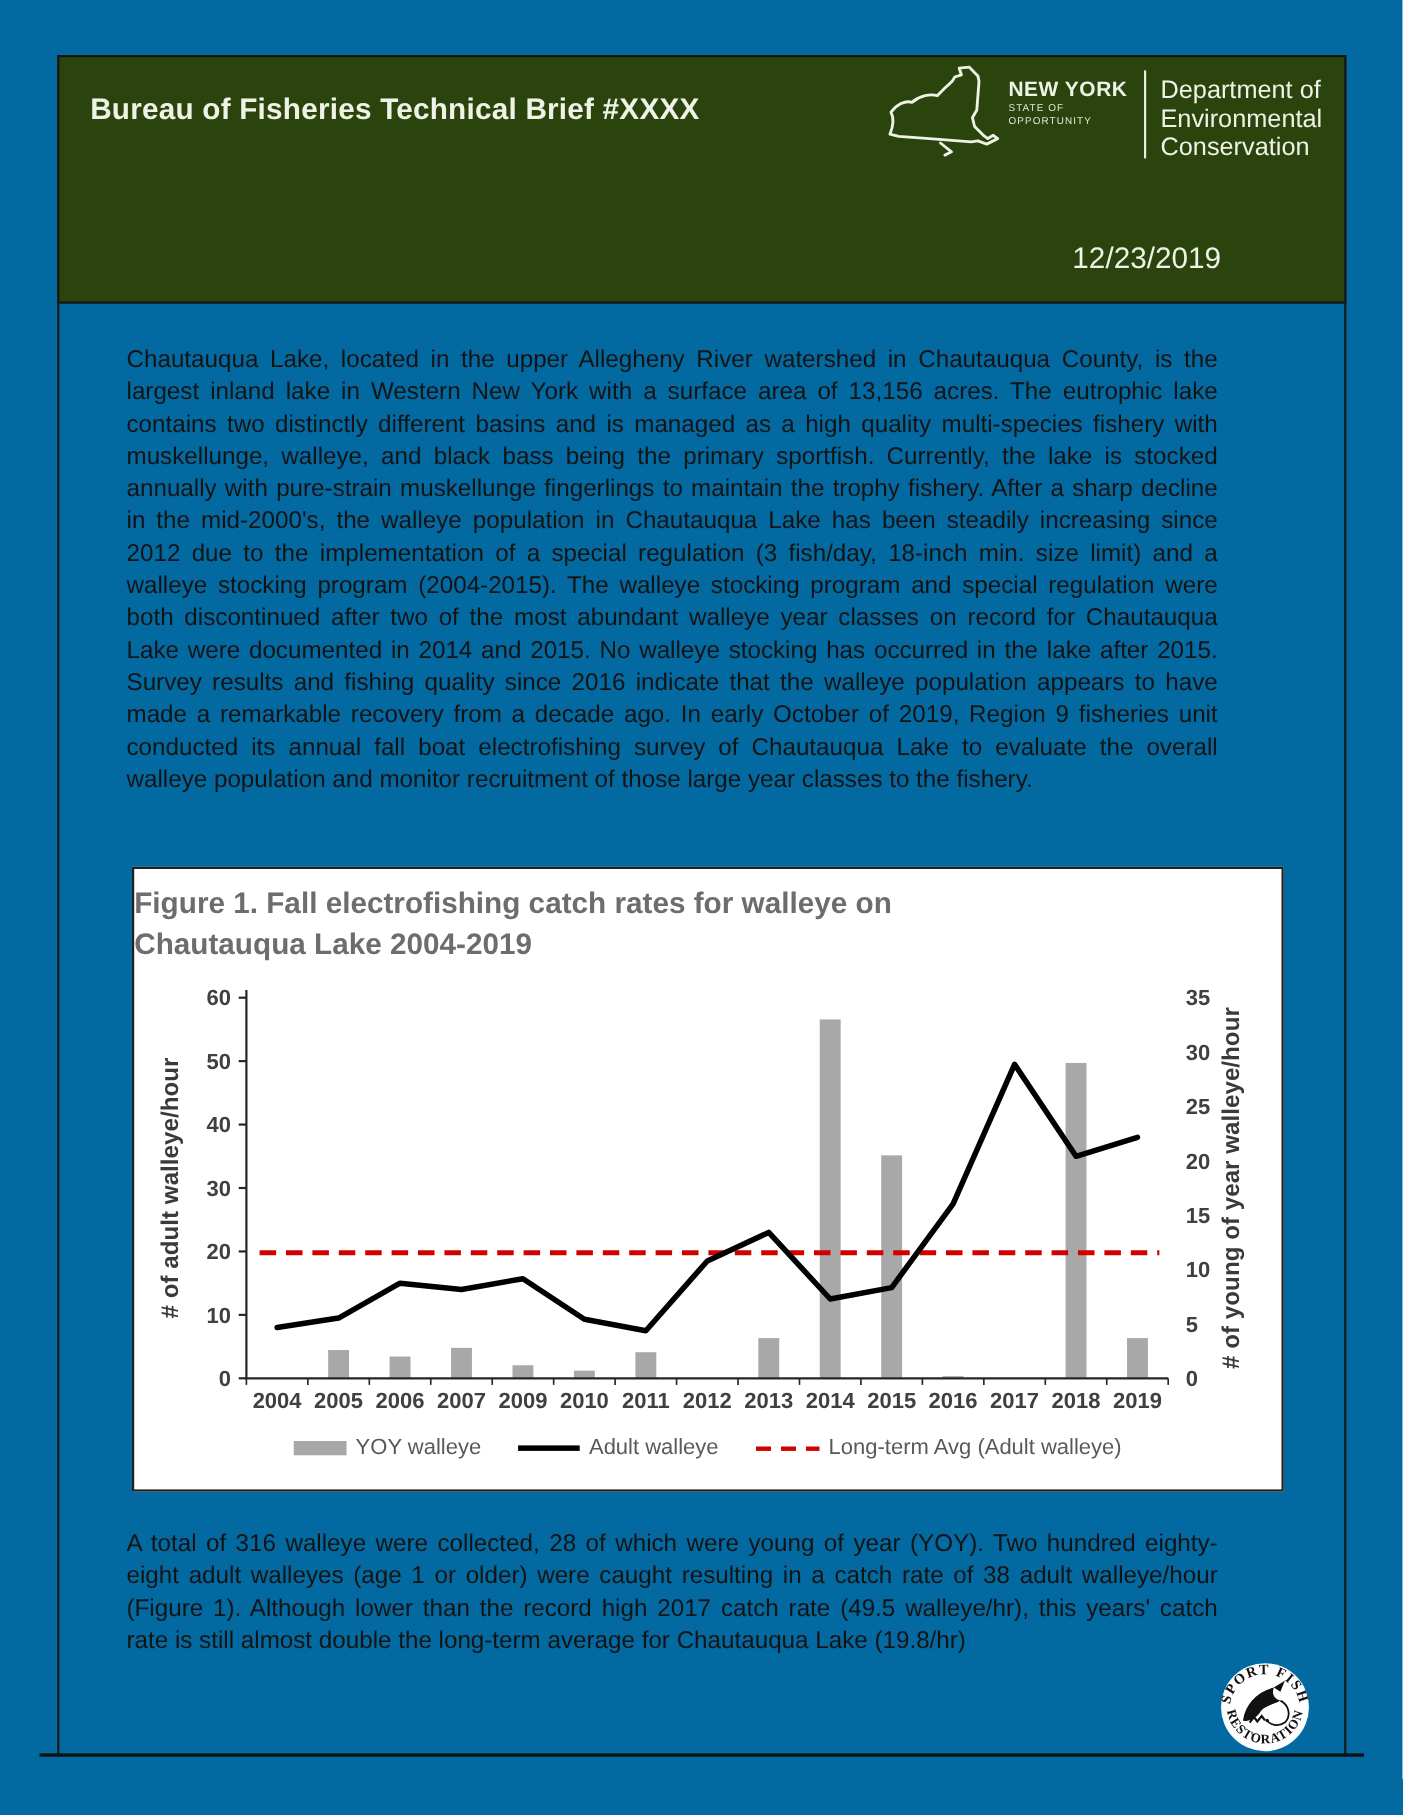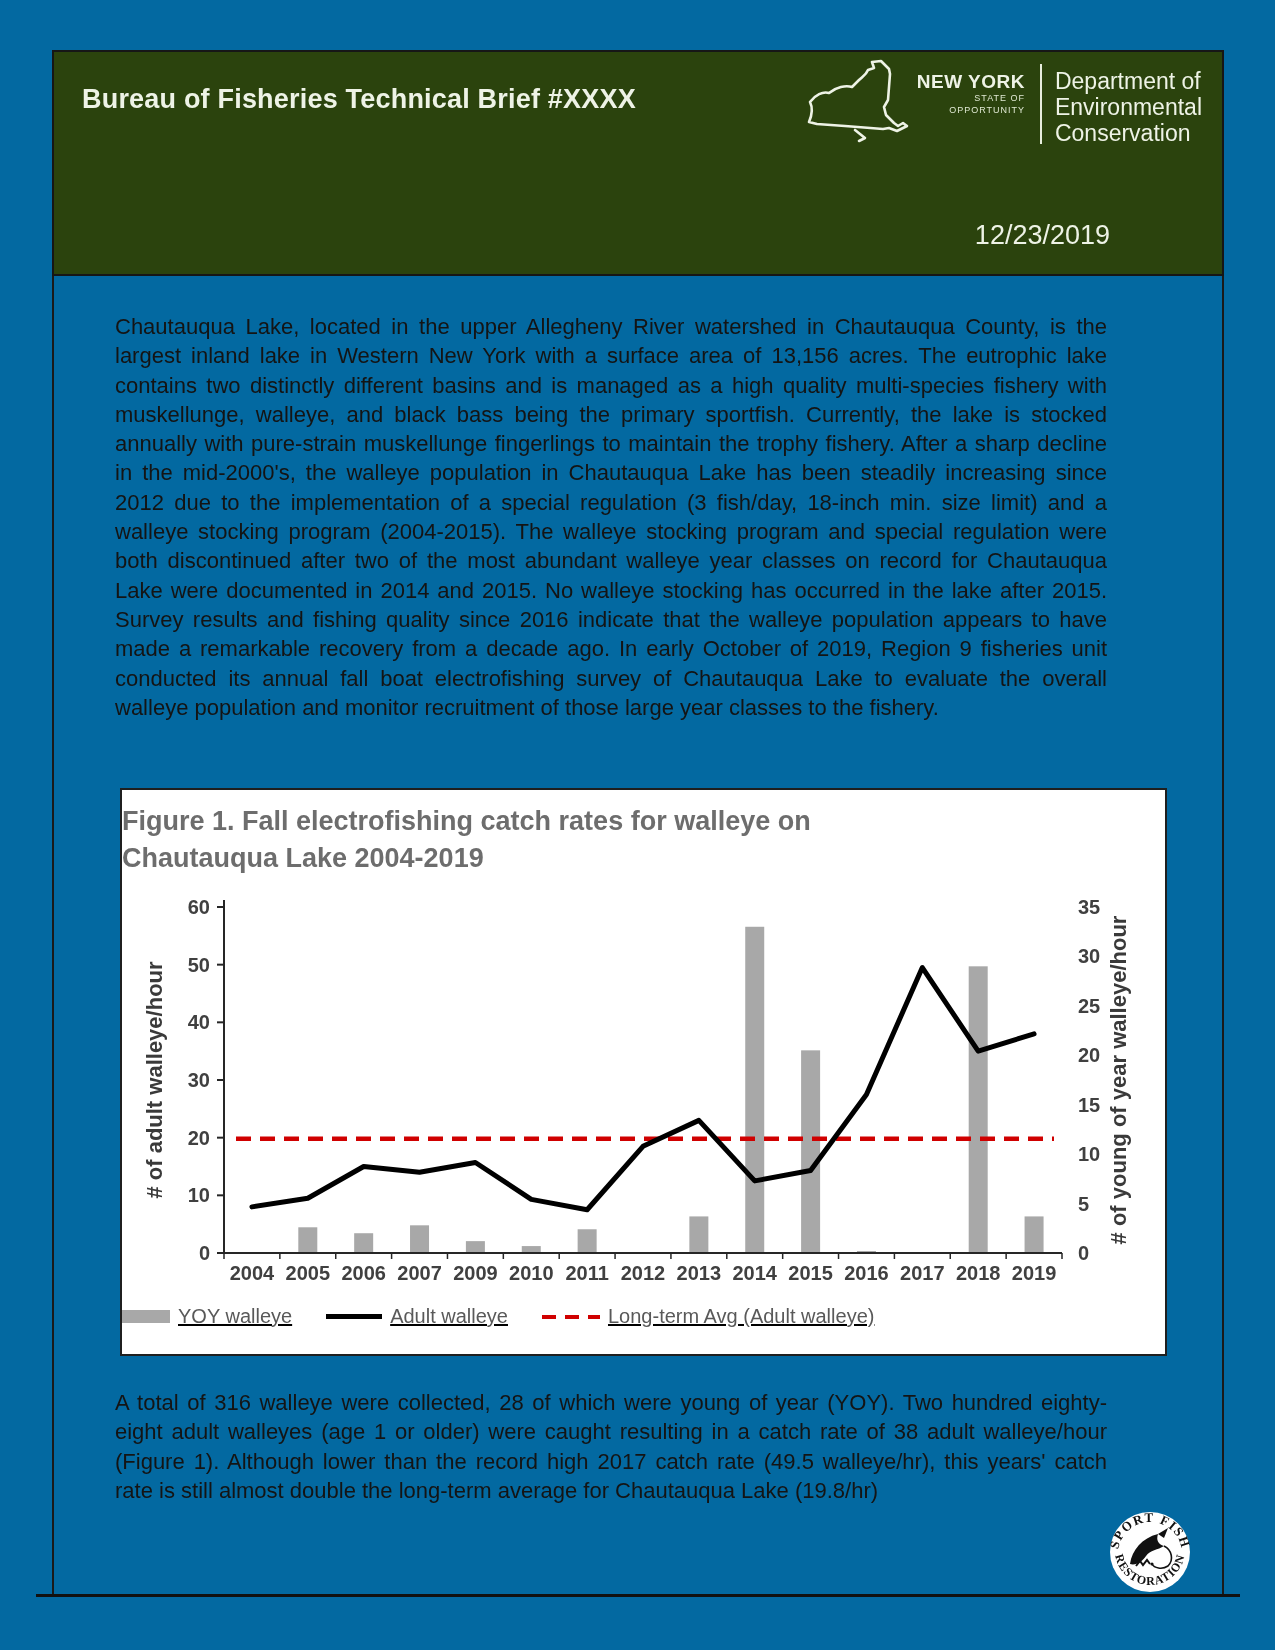--- a/index.html
+++ b/index.html
@@ -9,41 +9,41 @@
   
   #masthead{position:absolute;left:52px;top:50px;width:1172px;height:226px;
     background:#2b430d;border:2px solid #161616;box-sizing:border-box;color:#eef3e6;}
   .mh-brief{position:absolute;left:28px;top:32px;font-size:27px;font-weight:bold;letter-spacing:.2px;}
   .mh-title{position:absolute;left:28px;top:94px;font-size:30px;font-weight:bold;letter-spacing:.2px;}
   .mh-author{position:absolute;left:28px;top:168px;font-size:27px;font-weight:bold;}
   .mh-date{position:absolute;right:112px;top:168px;font-size:27px;font-weight:normal;}
   .logo-group{position:absolute;right:20px;top:6px;display:flex;align-items:flex-start;}
   .ny-wordmark{padding-top:14px;line-height:1;}
   .ny-name{font-size:19px;font-weight:bold;letter-spacing:.5px;}
-  .ny-tag{font-size:9px;letter-spacing:1px;margin-top:3px;color:#dfe8d2;text-align:right;}
+  .ny-tag{font-size:9px;letter-spacing:1px;margin-top:3px;color:#dfe8d2;}
   .logo-divider{width:2px;height:80px;background:#e7eedd;margin:6px 13px 0 15px;}
   .dept-col{padding-top:10px;font-size:23px;font-weight:normal;line-height:26px;}
 
   
   #content-frame{position:absolute;left:52px;top:276px;width:1172px;height:1319px;
     border-left:2px solid #1a1a1a;border-right:2px solid #1a1a1a;box-sizing:border-box;}
   .bodytext{position:absolute;font-size:22px;line-height:29.3px;text-align:justify;
     color:#141414;letter-spacing:0px;}
   #intro-par{left:115px;top:312px;width:992px;}
   #results-par{left:115px;top:1388px;width:992px;}
 
   
   #figure-box{position:absolute;left:120px;top:788px;width:1047px;height:568px;
     border:2px solid #1f1f1f;box-sizing:border-box;background:#fff;}
   #fig-title{margin-top:13px;font-size:27px;font-weight:bold;
     color:#6d6d6d;line-height:37px;}
   #chart-svg{display:block;margin:2px auto 0 auto;overflow:visible;}
   .tick-label{font-size:20px;font-weight:bold;fill:#404040;font-family:"Liberation Sans",sans-serif;}
   .axis-title{font-size:22px;font-weight:bold;fill:#3a3a3a;font-family:"Liberation Sans",sans-serif;}
-  #legend{display:flex;align-items:center;gap:34px;margin-top:6px;text-decoration:underline;}
+  #legend{display:flex;justify-content:center;align-items:center;gap:34px;margin-top:6px;}
   .legend-item{display:flex;align-items:center;gap:8px;font-size:20px;color:#595959;}
   .sw-bar{width:48px;height:13px;background:#a8a8a8;}
   .sw-line{width:56px;height:5px;background:#000;}
   .sw-dash{width:58px;height:4px;
     background:repeating-linear-gradient(90deg,#d00000 0 14px,transparent 14px 23px);}
 
   
   #bottom-rule{position:absolute;left:36px;top:1594px;width:1204px;height:3px;background:#111;}
   #sfr-logo{position:absolute;left:1106px;top:1508px;}
 </style>

